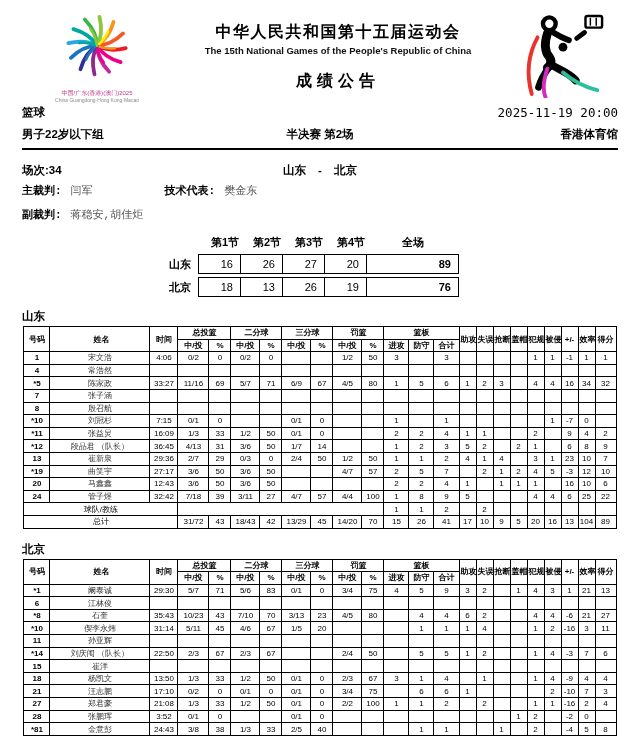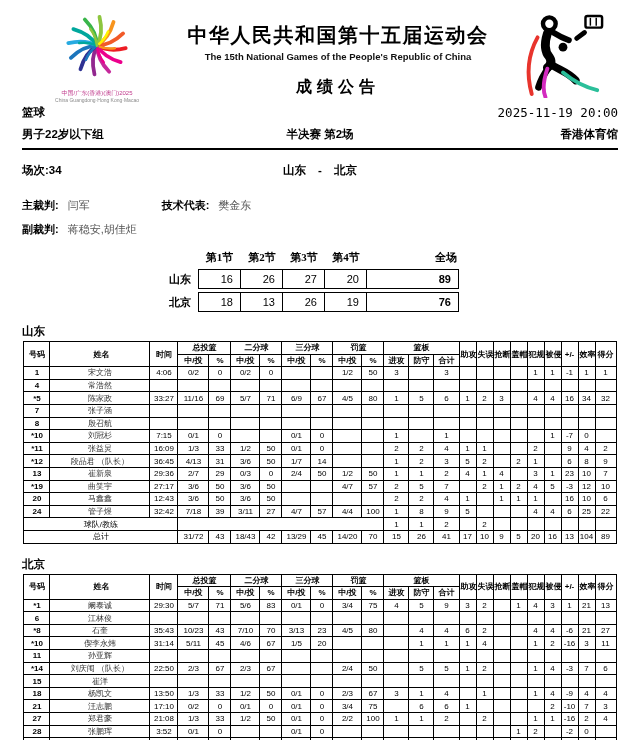--- a/index.html
+++ b/index.html
@@ -6,21 +6,21 @@
   body{width:640px;height:740px;overflow:hidden;
        font-family:"Liberation Sans","DejaVu Sans",sans-serif;color:#000;}
   .page{position:relative;width:640px;height:740px;background:#fff;}
 
   
   .header{display:flex;align-items:flex-start;padding:10px 18px 0 22px;}
   .logo-left{width:150px;text-align:center;}
   .logo-cap1{font-size:6px;color:#c13b8d;line-height:7px;margin-top:0;}
   .logo-cap2{font-size:5px;color:#8a8a8a;line-height:6px;}
   .title-block{flex:1;text-align:center;padding-top:12px;}
-  .title-cn{font-size:20px;font-weight:bold;letter-spacing:1.5px;}
+  .title-cn{font-size:16px;font-weight:bold;letter-spacing:1.5px;}
   .title-en{font-size:9.5px;font-weight:bold;color:#111;margin-top:2px;}
   .bulletin{font-size:16px;font-weight:bold;letter-spacing:5px;margin-top:15px;}
   .logo-right{width:118px;text-align:center;padding-top:2px;}
 
   .meta-row1{display:flex;justify-content:space-between;align-items:flex-end;
              padding:0 22px;margin-top:2px;}
   .sport{font-weight:bold;font-size:11.5px;}
   .datetime{font-family:"DejaVu Sans Mono","Liberation Mono",monospace;
             font-weight:normal;font-size:12.5px;}
   .meta-row2{display:grid;grid-template-columns:1fr auto 1fr;
@@ -28,32 +28,32 @@
   .phase{text-align:left;}
   .venue{text-align:right;}
   .rule{border-top:2px solid #000;margin:6px 22px 0 22px;}
 
   .game-row{position:relative;margin-top:13px;height:14px;
             font-weight:bold;font-size:11.5px;}
   .game-no{position:absolute;left:22px;}
   .teams-line{position:absolute;left:0;right:0;text-align:center;}
   .teams-line span{margin:0 6px;}
 
-  .officials{padding:0 22px;margin-top:21px;font-size:11px;}
+  .officials{padding:0 22px;margin-top:6px;font-size:11px;font-family:Liberation Mono, monospace;}
   .off-line{margin-bottom:9px;}
   .off-label{font-weight:bold;}
   .off-value{color:#555;margin-left:9px;}
   .off-pair2{margin-left:72px;}
 
   
   .qtable{border-collapse:separate;border-spacing:0 3px;
           margin:4px 0 0 158px;font-size:11px;}
   .qtable th{font-weight:bold;font-size:11px;padding:1px 2px;border:none;}
-  .qhead{text-align:center;font-family:Liberation Serif, serif;}
-  .qhead-total{text-align:right;padding-right:6px;}
+  .qhead{text-align:right;}
+  .qhead-total{padding-right:6px;}
   .qteam{font-weight:bold;text-align:right;padding-right:7px;border:none;width:32px;}
   .qcell{border-top:1px solid #000;border-bottom:1px solid #000;border-right:1px solid #000;
          width:33px;height:16px;text-align:right;padding-right:7px;}
   .qcell.first{border-left:1px solid #000;}
   .qtotal{border:1px solid #000;border-left:none;width:83px;height:16px;
           text-align:right;padding-right:7px;font-weight:bold;}
 
   
   .section-label{font-weight:bold;font-size:11.5px;padding:0 22px;margin:9px 0 2px 0;}
   .section-label.second{margin-top:13px;}

